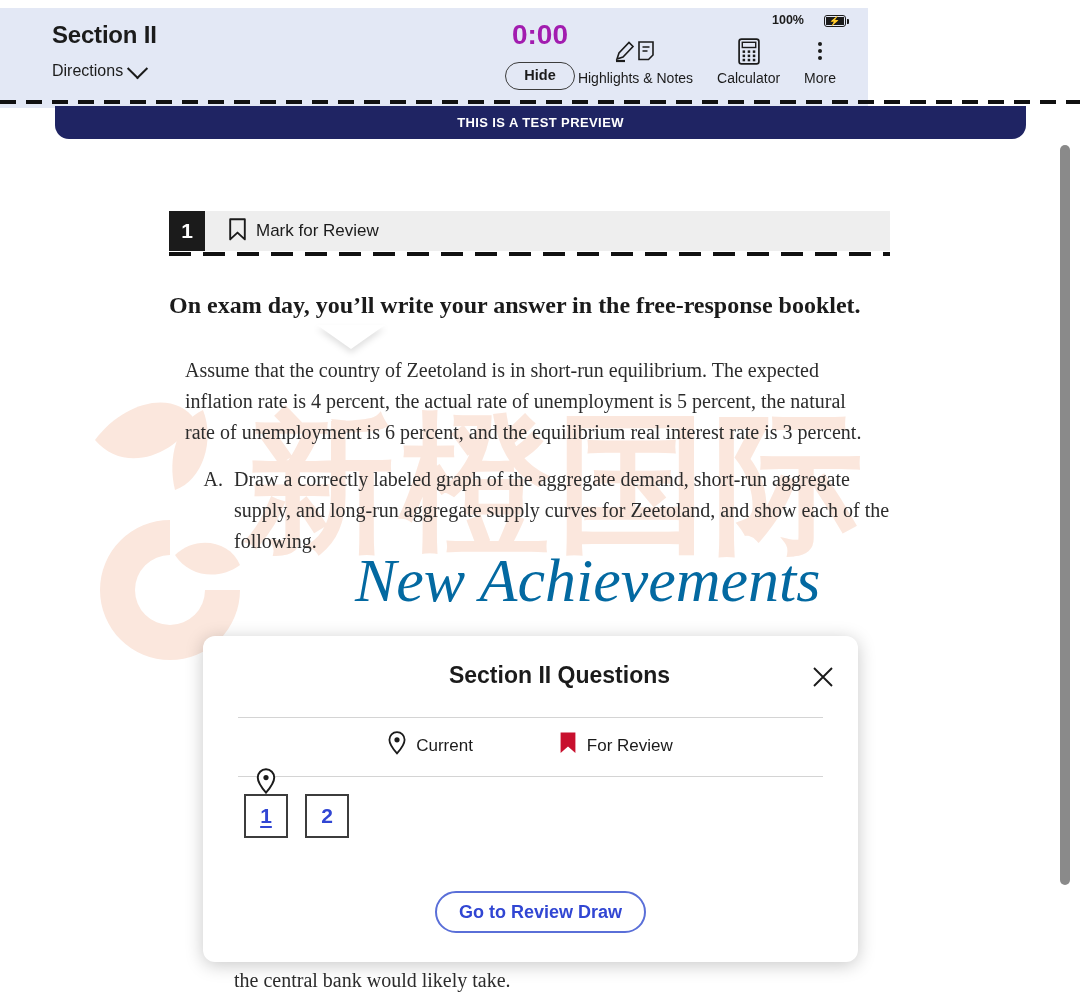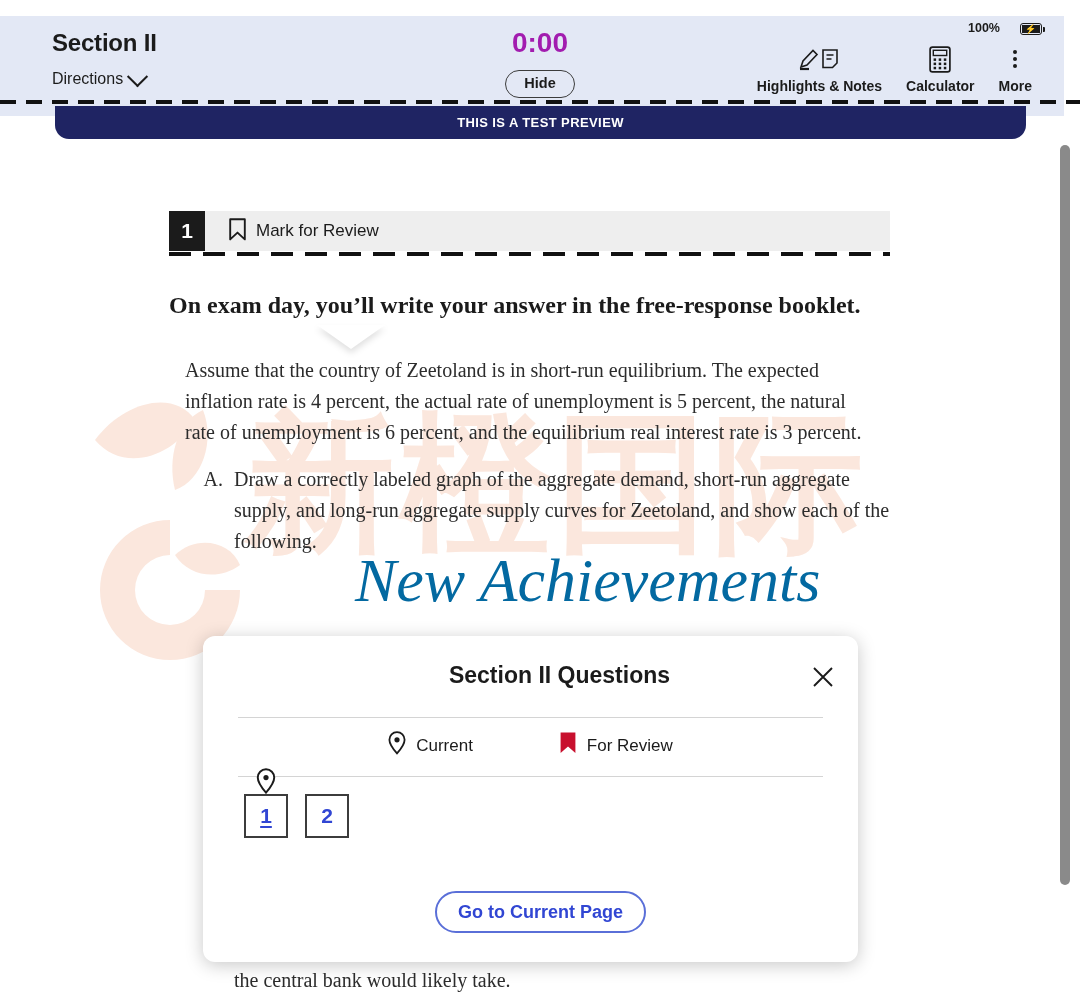--- a/index.html
+++ b/index.html
@@ -11,22 +11,22 @@
     height: 992px;
     overflow: hidden;
     background: #ffffff;
     font-family: "Liberation Sans", sans-serif;
     position: relative;
   }
 
   
   #app-header {
     position: absolute;
-    left: 0; top: 16px;
-    width: 1064px;
+    left: 0; top: 8px;
+    width: 868px;
     height: 100px;
     background: #e3e8f5;
     box-sizing: border-box;
   }
   #header-left {
     position: absolute;
     left: 52px; top: 12px;
   }
   #section-title {
     font-size: 24px;
@@ -100,21 +100,20 @@
     height: 30px;
     display: flex;
     align-items: center;
     justify-content: center;
   }
   .tool-label {
     font-size: 14px;
     color: #1b1b1b;
     margin-top: 4px;
     white-space: nowrap;
-    font-weight: bold;
   }
   #battery-status {
     position: absolute;
     right: 22px; top: 5px;
     display: flex;
     align-items: flex-end;
     gap: 20px;
     font-size: 12.5px;
     font-weight: bold;
     color: #1b1b1b;
@@ -634,14 +633,14 @@
         <span class="q-num">1</span>
       </div>
     </div>
     <div class="q-cell">
       <div class="q-box">
         <span class="q-num">2</span>
       </div>
     </div>
   </div>
 
-  <button id="go-to-review-button">Go to Current Page</button>
+  <button id="go-to-review-button">Go to Review Draw</button>
 </div>
 
 </body></html>

